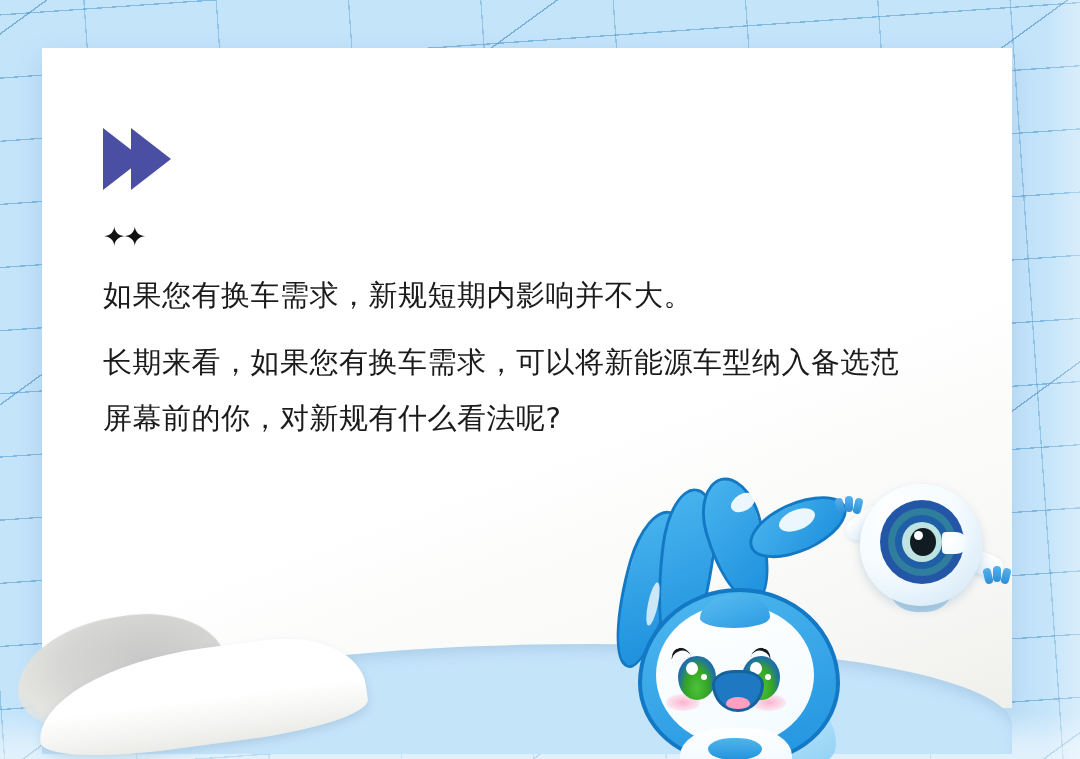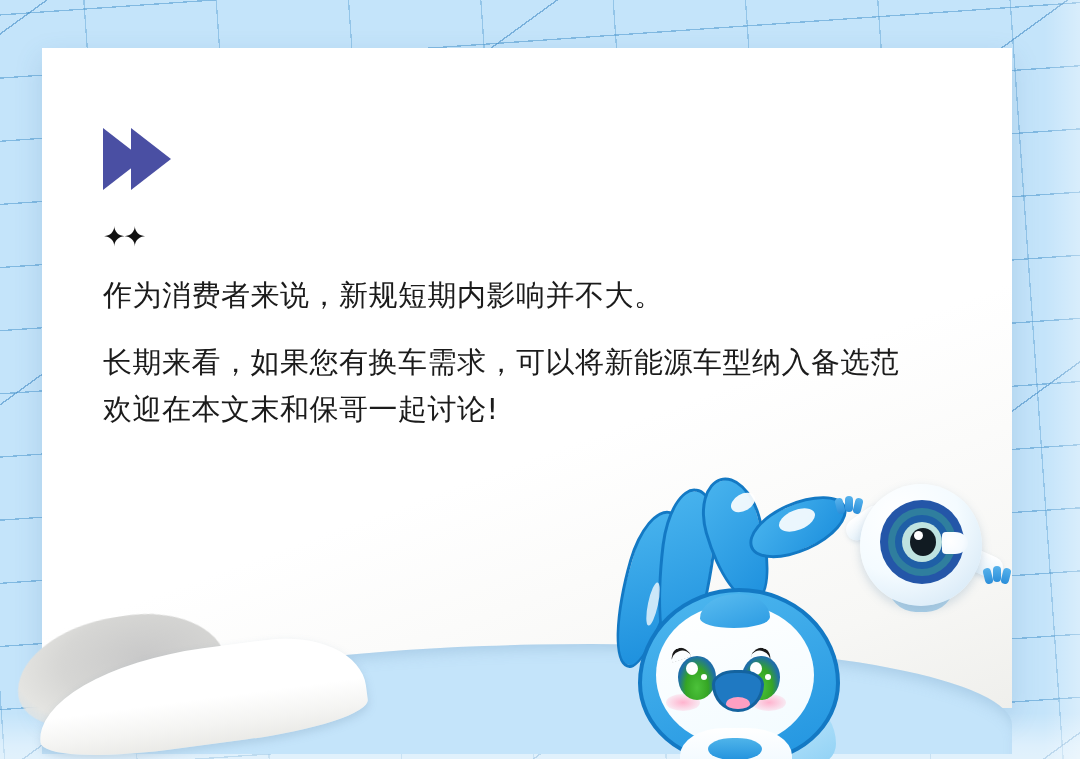--- a/index.html
+++ b/index.html
@@ -163,21 +163,21 @@
   }
   .body-line {
     font-family: "DejaVu Sans", "Liberation Sans", sans-serif;
     font-size: 29px;
     color: #1b1b1b;
     line-height: 1;
     margin-bottom: 38px;
     white-space: nowrap;
     letter-spacing: 0.5px;
   }
-  .body-line.tight { margin-bottom: 18px; }
+  .body-line.tight { margin-bottom: 27px; }
 
   
   .mascot {
     position: absolute;
     left: 612px;
     top: 470px;
     width: 240px;
     height: 289px;
   }
   .m-tuft {
@@ -434,23 +434,23 @@
   <div class="heading-row">
     <div class="chevrons">
       <div class="chev"></div>
       <div class="chev"></div>
     </div>
   </div>
 
   <div class="sparkles">✦✦</div>
 
   <div class="body-text">
-    <div class="body-line">作为消费者来说，新规短期内影响并不大。</div>
+    <div class="body-line">如果您有换车需求，新规短期内影响并不大。</div>
     <div class="body-line tight">长期来看，如果您有换车需求，可以将新能源车型纳入备选范</div>
-    <div class="body-line">欢迎在本文末和保哥一起讨论!</div>
+    <div class="body-line">屏幕前的你，对新规有什么看法呢?</div>
   </div>
 
   <div class="mascot">
     <div class="m-tuft m-tuft-a"></div>
     <div class="m-tuft m-tuft-b"></div>
     <div class="m-tuft m-tuft-c"></div>
     <div class="m-tuft m-tuft-d"></div>
     <div class="m-gloss m-gloss-1"></div>
     <div class="m-gloss m-gloss-2"></div>
     <div class="m-gloss m-gloss-3"></div>

